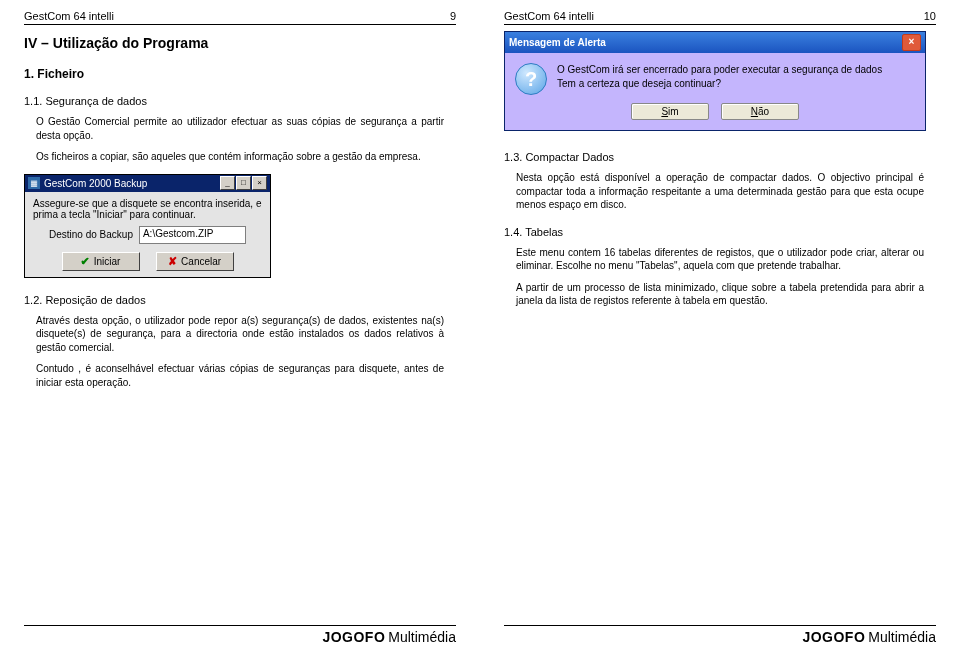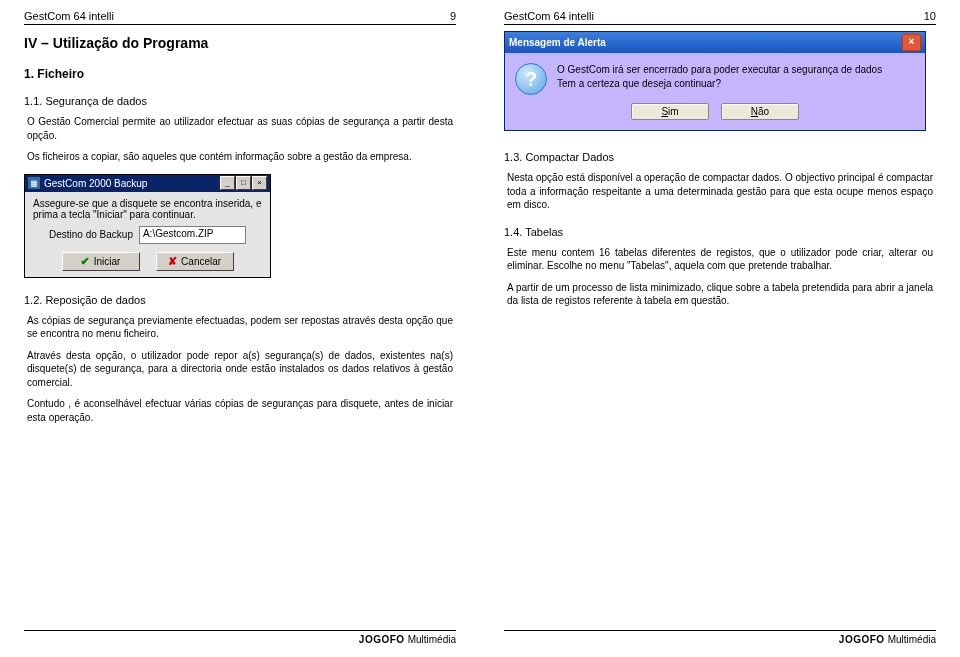--- a/index.html
+++ b/index.html
@@ -40,29 +40,29 @@
   }
   .h4 {
     font-weight: normal;
     font-size: 11px;
     margin: 10px 0 4px 0;
   }
   .para {
     font-size: 10px;
     text-align: justify;
     line-height: 1.35;
-    margin: 4px 3px;
+    margin: 4px 12px;
   }
   .foot {
     border-top: 1px solid #000;
     margin-top: auto;
     padding-top: 3px;
     display: flex;
     justify-content: flex-end;
-    font-size: 10px;
+    font-size: 14px;
   }
   .foot .logo {
     font-weight: bold;
     letter-spacing: 0.5px;
     margin-right: 3px;
   }
   
   .dlg-backup {
     width: 245px;
     border: 1px solid #000;
@@ -194,21 +194,20 @@
         </div>
         <div class="btn95">
           <span class="cross">✘</span>
           <span>Cancelar</span>
         </div>
       </div>
     </div>
   </div>
 
   <div class="h4">1.2. Reposição de dados</div>
-  <p class="para">As cópias de segurança previamente efectuadas, podem ser repostas através desta opção que se encontra no menu ficheiro.</p>
   <p class="para">Através desta opção, o utilizador pode repor a(s) segurança(s) de dados, existentes na(s) disquete(s) de segurança, para a directoria onde estão instalados os dados relativos à gestão comercial.</p>
   <p class="para">Contudo , é aconselhável efectuar várias cópias de seguranças para disquete, antes de iniciar esta operação.</p>
 
   <div class="foot">
     <span class="logo">JOGOFO</span>
     <span>Multimédia</span>
   </div>
 </div>
 
 <div class="page">

